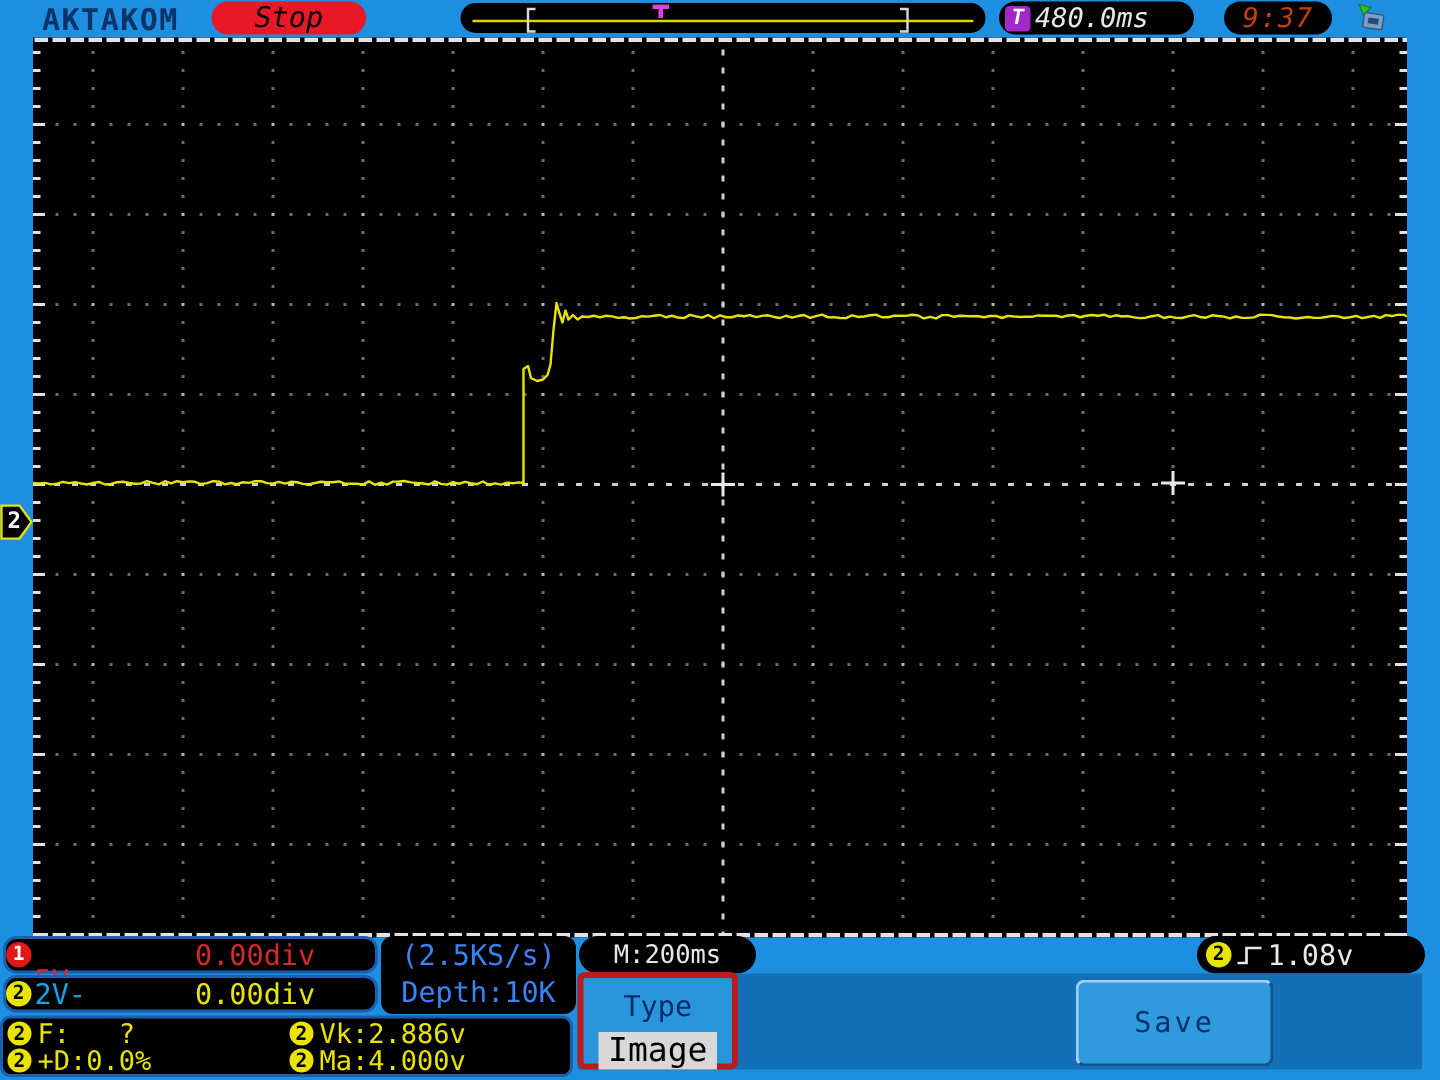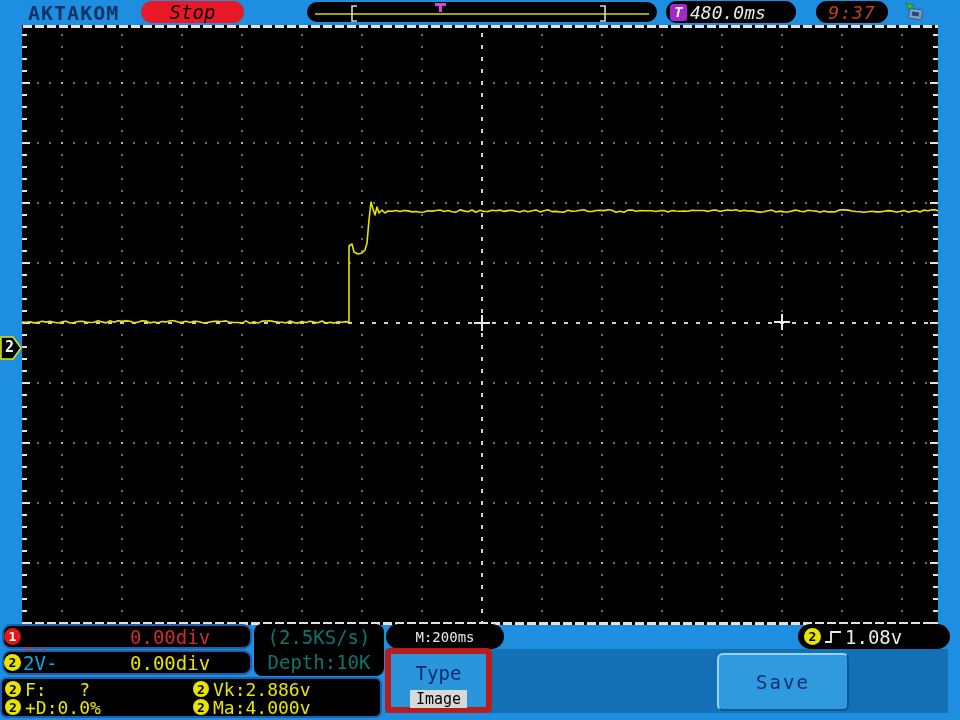--- a/index.html
+++ b/index.html
@@ -22,35 +22,35 @@
   
   .chbox{position:absolute;left:2px;width:250px;height:25px;background:#000;border:2px solid #1b5fae;
          border-radius:9px;display:flex;align-items:center;box-sizing:border-box;}
   .chbox .scale{margin-left:2px;font-size:19px;}
   .chbox .offset{position:absolute;left:126px;font-size:19px;}
   .circ{width:17px;height:17px;border-radius:50%;font-size:13px;font-weight:bold;
         display:flex;align-items:center;justify-content:center;flex:none;}
   .circ.red{background:#e01818;color:#fff;}
   .circ.yel{background:#e8e400;color:#000;}
   .acqbox{position:absolute;left:254px;top:624px;width:130px;height:52px;background:#000;border-radius:8px;
-          color:#0f766e;font-size:19px;display:flex;flex-direction:column;align-items:center;justify-content:center;line-height:25px;}
+          color:#3b82f6;font-size:19px;display:flex;flex-direction:column;align-items:center;justify-content:center;line-height:25px;}
   .m-pill{position:absolute;left:386px;top:624px;width:118px;height:25px;border-radius:13px;background:#000;
-          color:#e8e8e8;font-size:14px;display:flex;align-items:center;justify-content:center;}
+          color:#e8e8e8;font-size:17px;display:flex;align-items:center;justify-content:center;}
   .trg-pill{position:absolute;left:798px;top:624px;width:152px;height:25px;border-radius:13px;background:#000;
           color:#e8e8e8;font-size:19px;display:flex;align-items:center;gap:2px;padding-left:6px;box-sizing:border-box;}
   .measbox{position:absolute;left:0;top:677px;width:382px;height:41px;background:#000;border:2px solid #1b5fae;
            border-radius:7px;box-sizing:border-box;display:grid;grid-template-columns:188px 1fr;grid-auto-rows:18px;
            padding:1px 0 0 3px;}
   .meas{display:flex;align-items:center;gap:4px;color:#e8e400;font-size:18px;white-space:pre;}
   .meas .circ{width:16px;height:16px;}
   .menubar{position:absolute;left:385px;top:649px;width:563px;height:64px;background:#1470b4;}
   .type-btn{position:absolute;left:385px;top:648px;width:107px;height:65px;background:#2996dc;
-            border:6px solid #b91c1c;border-radius:5px;box-sizing:border-box;text-align:center;}
+            border:4px solid #b91c1c;border-radius:5px;box-sizing:border-box;text-align:center;}
   .type-btn .tlabel{display:block;margin-top:8px;color:#0a2a6e;font-size:19px;}
-  .type-btn .tvalue{display:inline-block;margin-top:6px;background:#d8d8d8;color:#000;font-size:15px;padding:0 6px;}
+  .type-btn .tvalue{display:inline-block;margin-top:6px;background:#d8d8d8;color:#000;font-size:22px;padding:0 6px;}
   .save-btn{position:absolute;left:717px;top:653px;width:132px;height:58px;background:#2f9ade;border-radius:6px;
             border:2px solid;border-color:#9ed0f4 #0f5494 #0f5494 #9ed0f4;box-sizing:border-box;
             color:#0a3070;font-size:19px;letter-spacing:2px;display:flex;align-items:center;justify-content:center;}
 </style>
 </head>
 <body>
 
 <div class="screen">
 
   <div class="brand">AKTAKOM</div>

